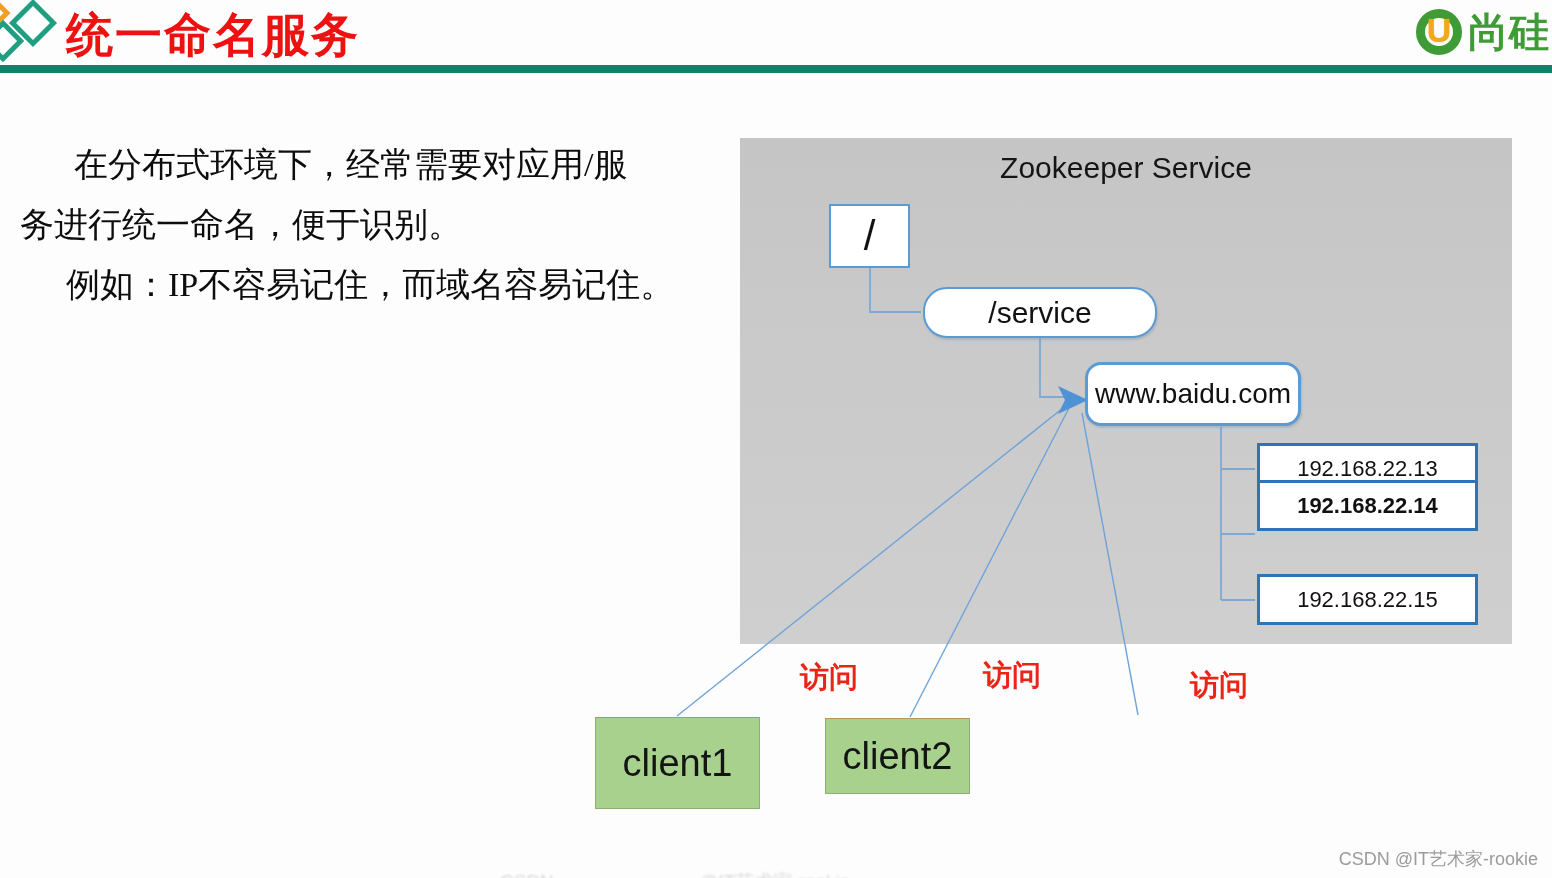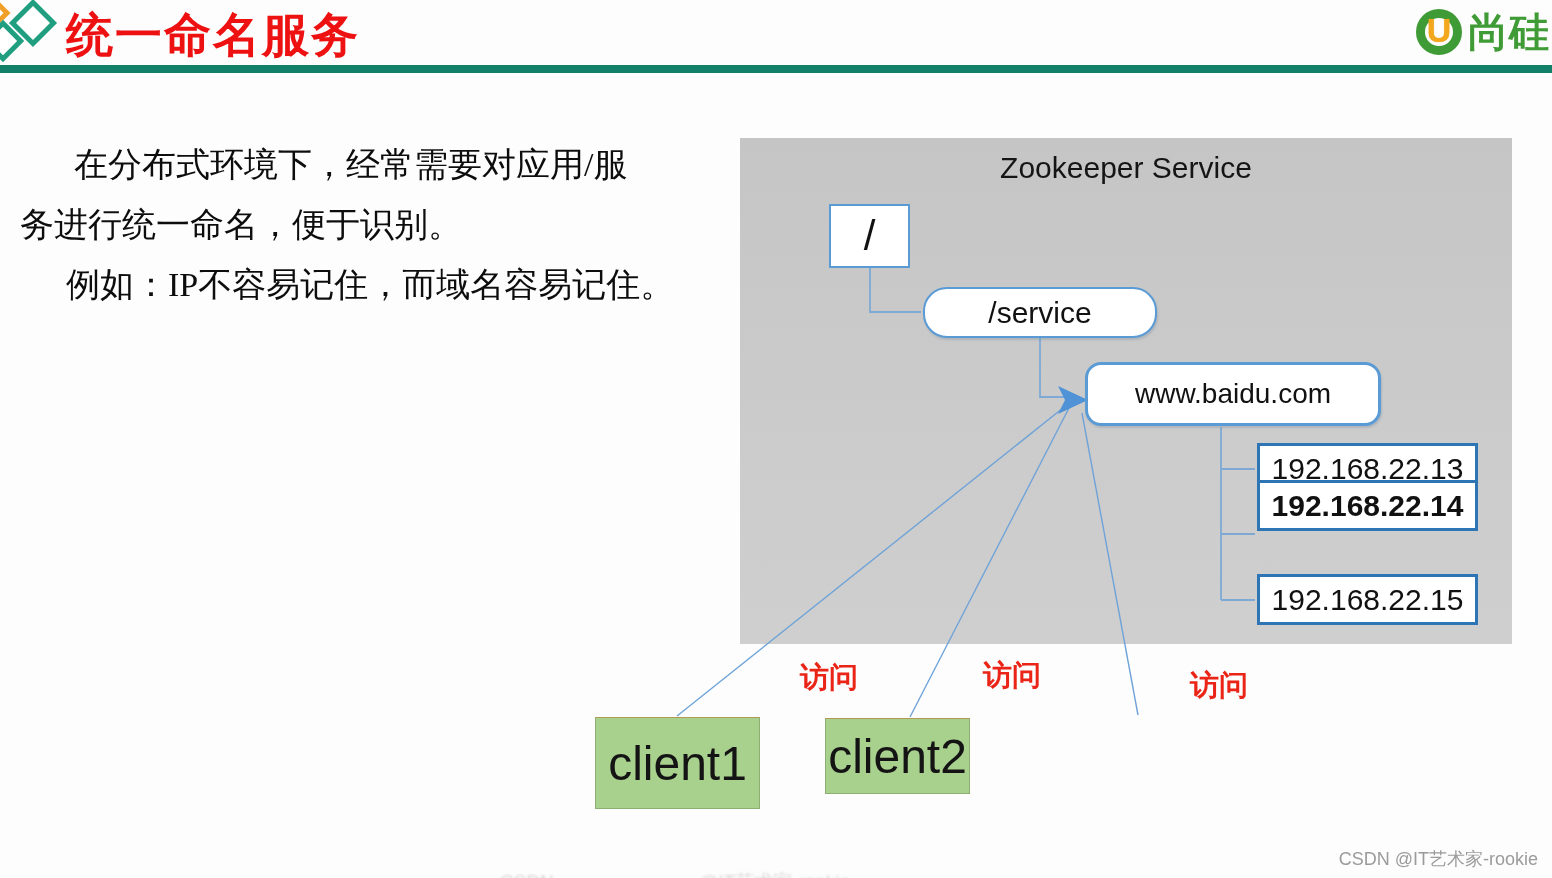--- a/index.html
+++ b/index.html
@@ -50,38 +50,38 @@
     background:linear-gradient(180deg,#c5c5c5 0%, #cbcbcb 55%, #cfcfcf 100%);
   }
   .zk-title {
     position:absolute; left:0; top:13px; width:100%;
     text-align:center; font-size:30px; font-weight:400; color:#151515;
   }
 
   .node { position:absolute; background:#ffffff; display:flex; align-items:center; justify-content:center; color:#111; }
   .node-root { left:829px; top:204px; width:81px; height:64px; border:2px solid #5b9bd5; font-size:42px; }
   .node-service { left:923px; top:287px; width:234px; height:51px; border:2px solid #5b9bd5; border-radius:24px; font-size:30px; box-shadow:1px 2px 2px rgba(120,140,160,.35); }
-  .node-domain { left:1085px; top:362px; width:296px; height:64px; border:3px solid #5b9bd5; border-radius:16px; font-size:28px; box-shadow:1px 2px 2px rgba(120,140,160,.35); }
-  .node-ip { left:1257px; width:221px; height:51px; border:3px solid #2e75b6; font-size:30px; }
+  .node-domain { left:1085px; top:362px; width:216px; height:64px; border:3px solid #5b9bd5; border-radius:16px; font-size:28px; box-shadow:1px 2px 2px rgba(120,140,160,.35); }
+  .node-ip { left:1257px; width:221px; height:51px; border:3px solid #2e75b6; font-size:22px; }
   .ip-0 { top:443px; } .ip-1 { top:480px;font-weight:bold; } .ip-2 { top:574px; }
 
   
   svg.wires { position:absolute; left:0; top:0; width:1552px; height:878px; pointer-events:none; }
 
   
   .access-label { position:absolute; font-size:29px; font-weight:600; color:#ea2517; white-space:nowrap; }
   .access-1 { left:800px; top:658px; }
   .access-2 { left:983px; top:656px; }
   .access-3 { left:1190px; top:666px; }
 
   .client-box {
     position:absolute; background:#a9d18e;
     border:1px solid #8fae74; border-top-color:#b09a55;
     display:flex; align-items:center; justify-content:center;
-    font-size:48px; color:#141414;
+    font-size:38px; color:#141414;
   }
   .client-1 { left:595px;  top:717px; width:165px; height:92px; }
   .client-2 { left:825px;  top:718px; width:145px; height:76px; }
   .client-3 { left:1054px; top:717px; width:166px; height:93px; }
 
   
   .watermark {
     position:absolute; right:14px; top:847px;
     font-size:18px; color:#9b9b9b; white-space:nowrap;
   }

